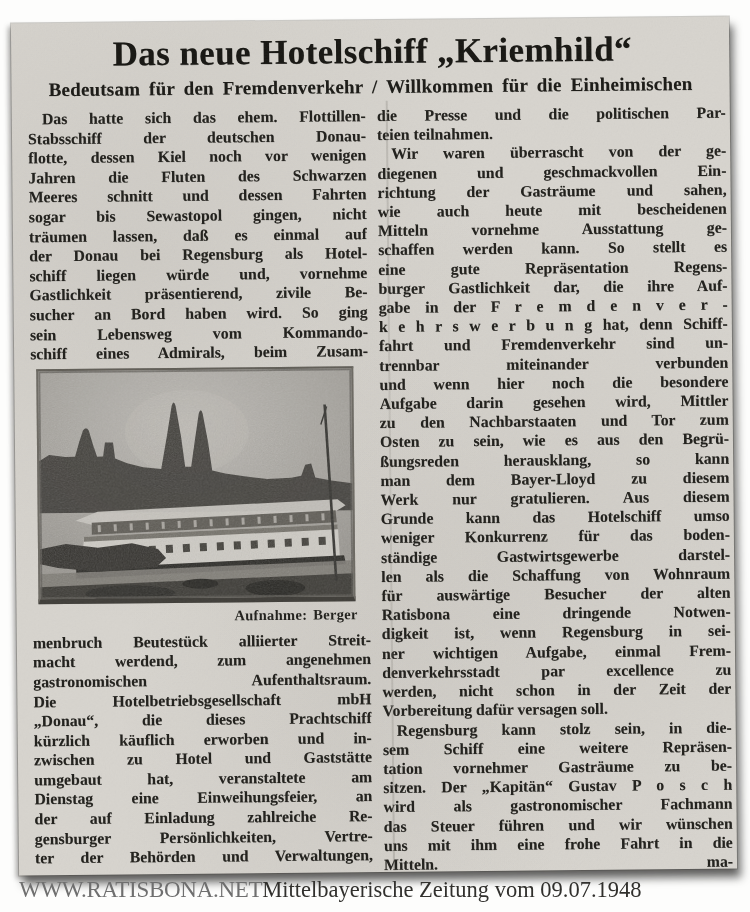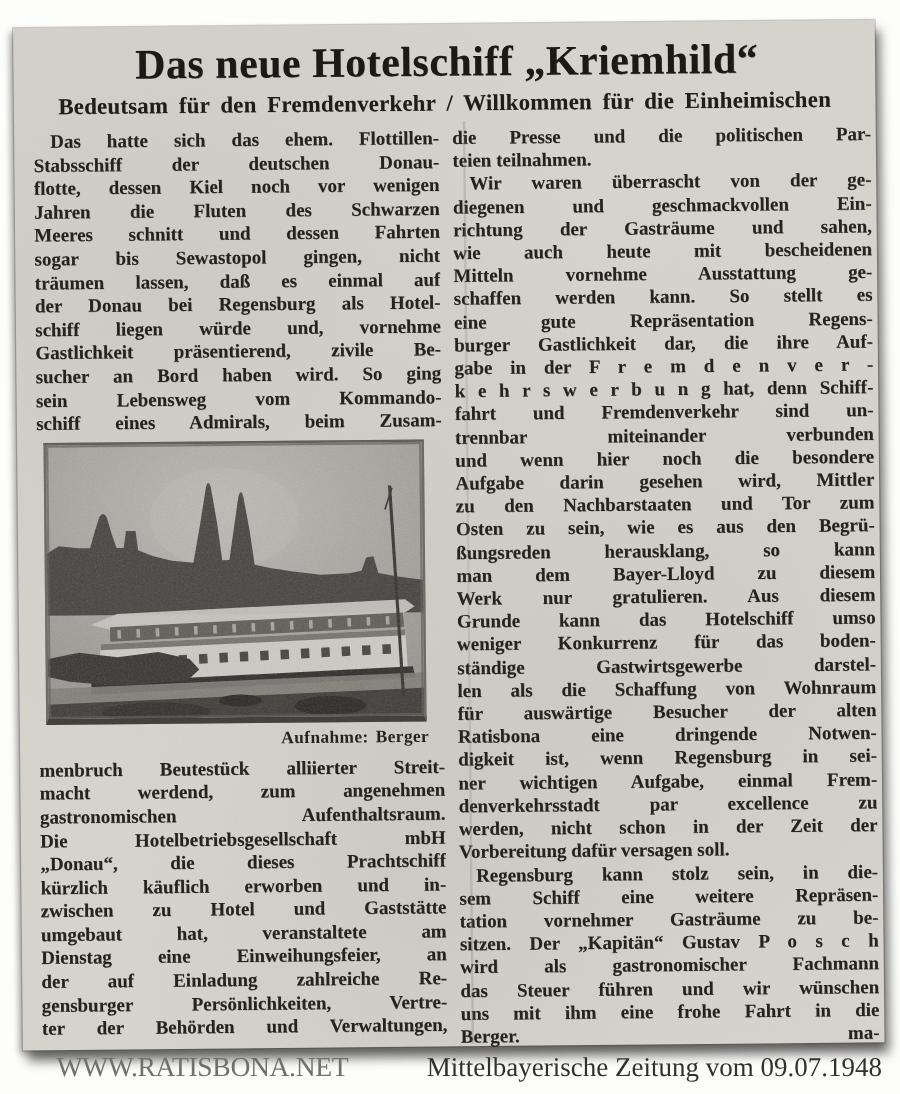--- a/index.html
+++ b/index.html
@@ -50,23 +50,22 @@
   .photo-wrap{margin:5px 0 0 6px;width:313px;height:228px;box-sizing:content-box;
     border-style:solid;border-color:#5f5c55 #6b6861 #3e3c37 #6b6861;border-width:2px 2px 5px 2px;
     background:#9b9893;}
   .photo-wrap svg{display:block;width:100%;height:100%;}
   .caption{
     width:319px;text-align:right;font-size:14.5px;font-weight:700;color:#1e1d19;
     margin:5px 0 7px 6px;letter-spacing:.3px;word-spacing:2px;
   }
   .footer{
     position:absolute;left:0;right:0;top:877px;height:30px;
-    display:flex;justify-content:space-between;align-items:baseline;
+    display:flex;justify-content:flex-start;align-items:baseline;
     padding:0 15px 0 19px;
-    margin-left:28px;
   }
   .watermark{font-size:23px;color:#6f6f6f;font-weight:400;letter-spacing:-.3px;}
   .source{font-size:22.5px;color:#31302d;font-weight:400;}
 </style>
 </head>
 <body>
 
 <div class="clipping">
   <div class="inner">
 
@@ -248,21 +247,21 @@
 
             <div class="line j"><span class="t1">sitzen. Der „Kapitän“ Gustav P o s c h</span></div>
 
             <div class="line j"><span class="t1">wird als gastronomischer Fachmann</span></div>
 
             <div class="line j"><span class="t1">das Steuer führen und wir wünschen</span></div>
 
             <div class="line j"><span class="t1">uns mit ihm eine frohe Fahrt in die</span></div>
 
             <div class="line s">
-              <span class="t1">Berger.</span>
+              <span class="t1">Mitteln.</span>
               <span class="t2">ma-</span>
             </div>
           </div>
       </div>
     </div>
   </div>
 
   <svg class="paper-grain" viewBox="0 0 718 852" preserveAspectRatio="none">
     <filter id="ppg" x="0" y="0" width="100%" height="100%">
       <feTurbulence type="fractalNoise" baseFrequency="0.7" numOctaves="2" stitchTiles="stitch"></feTurbulence>

